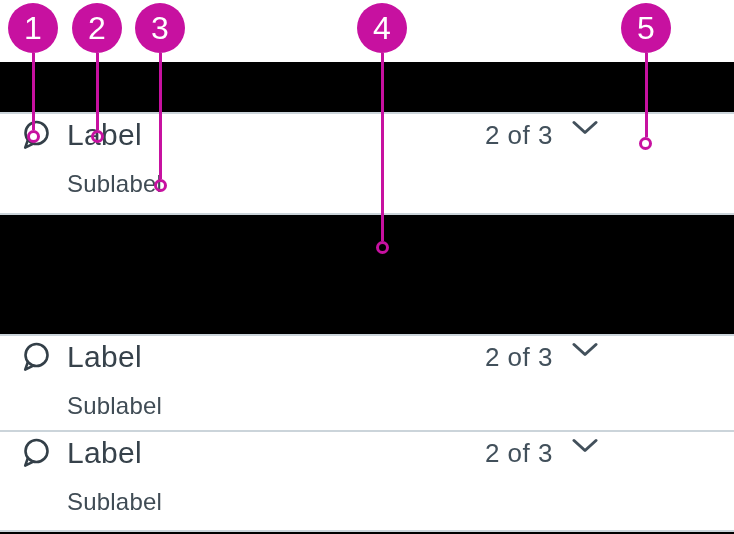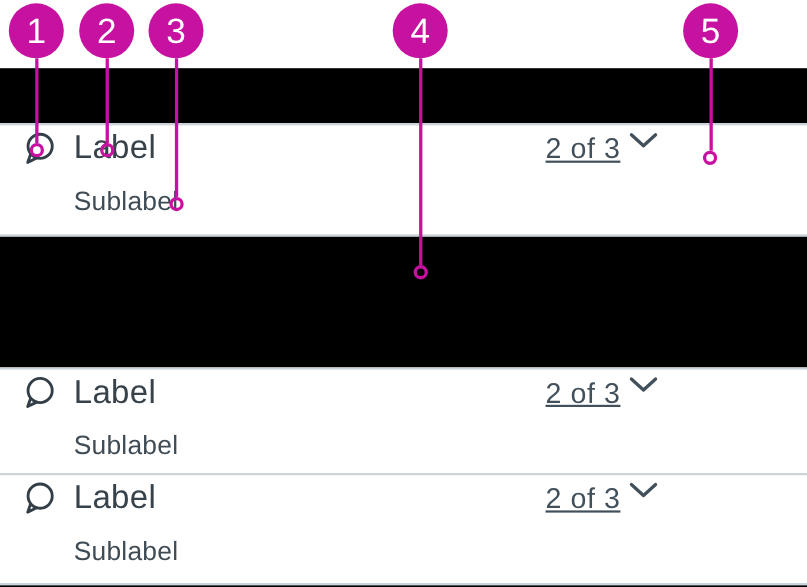--- a/index.html
+++ b/index.html
@@ -20,21 +20,21 @@
     position:absolute;left:0;width:620px;box-sizing:border-box;z-index:3;
     display:flex;align-items:flex-start;padding:6px 22px 0 20px;background:transparent;
   }
   .row-1{top:114px;height:99px;}
   .row-2{top:336px;height:94px;}
   .row-3{top:432px;height:98px;}
   .bubble{flex:0 0 30px;width:30px;height:30px;}
   .labels{margin-left:17px;flex:1 1 auto;min-width:0;}
   .label{font-size:30px;line-height:1.0;color:var(--label);letter-spacing:0.3px;}
   .sublabel{font-size:24px;line-height:1.0;color:var(--sublabel);margin-top:22px;letter-spacing:0.2px;}
-  .count{font-size:26px;color:var(--meta);margin-right:8px;letter-spacing:0.5px;white-space:nowrap;text-decoration:underline;}
+  .count{font-size:26px;color:var(--meta);margin-right:19px;letter-spacing:0.5px;white-space:nowrap;}
   .chev{flex:0 0 26px;width:26px;height:15px;}
   
   .callout *{box-sizing:border-box;}
   .badge{
     position:absolute;top:3px;width:50px;height:50px;border-radius:50%;
     background:var(--accent);color:var(--badge-text);z-index:6;
     display:flex;align-items:center;justify-content:center;
     font-size:32px;font-weight:400;
   }
   .b1{left:8px;} .b2{left:72px;} .b3{left:135px;} .b4{left:357px;} .b5{left:621px;}

